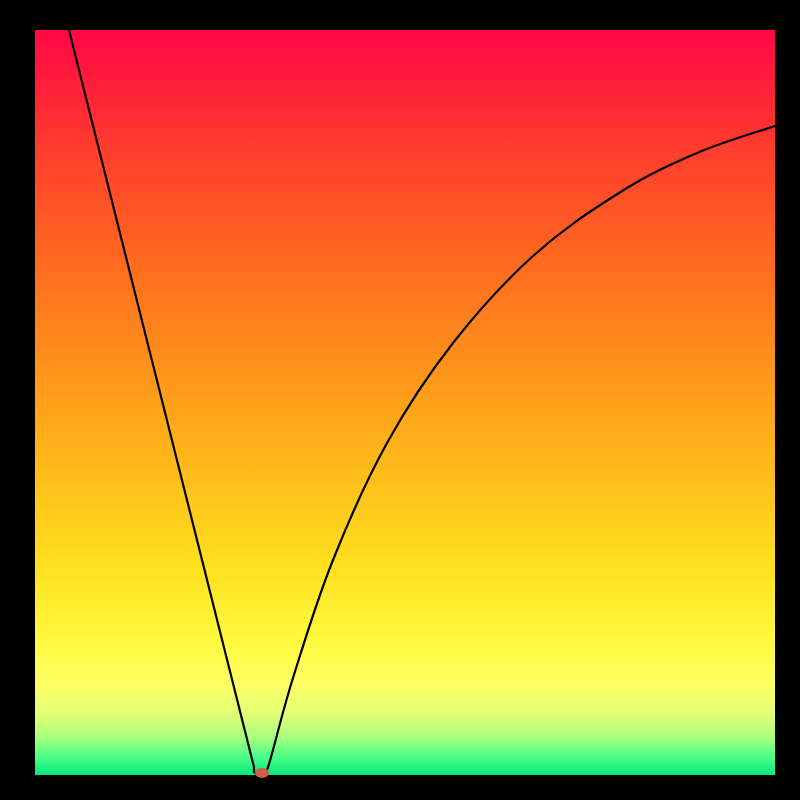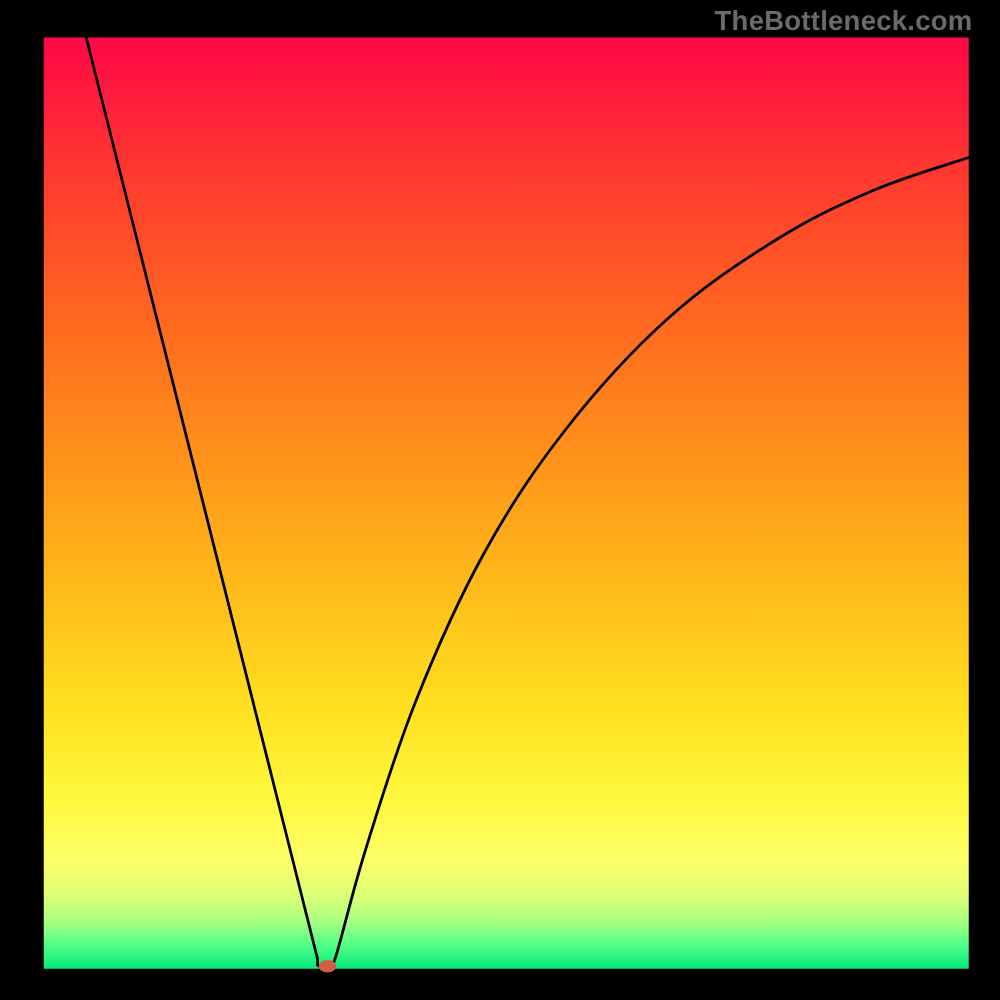--- a/index.html
+++ b/index.html
@@ -66,21 +66,20 @@
     height: 10px;
     border-radius: 50%;
     background: #d45d47;
     transform: translate(-50%, -50%);
   }
 </style>
 </head>
 <body>
 
 <div class="frame">
-  <div class="watermark">TheBottleneck.com</div>
   <div class="plot">
     <svg class="curve" viewBox="0 0 740 745" preserveAspectRatio="none">
       <path id="curve-left" fill="none" stroke="#000000" stroke-width="2.2" stroke-linecap="round" d="M34 0 L219 737 L219 742 L222 744"></path>
       <path id="curve-right" fill="none" stroke="#000000" stroke-width="2.2" stroke-linecap="round" d="M 228 744 C 229.1 742.2, 228.6 751.3, 234 734 C 239.4 716.7, 246.5 684.7, 258 648 C 269.5 611.3, 281.1 572.3, 298 530 C 314.9 487.7, 330.4 452.1, 352 413 C 373.6 373.9, 391.7 346.7, 418 313 C 444.3 279.3, 468.1 253.0, 498 226 C 527.9 199.0, 554.5 181.5, 584 163 C 613.5 144.5, 633.9 135.1, 662 123 C 690.1 110.9, 726.0 100.9, 740 96"></path>
     </svg>
     <div class="dot" id="min-dot" style="left: 227px; top: 743px; background: rgb(212, 93, 71);"></div>
   </div>
 </div>
 
 </body></html>

